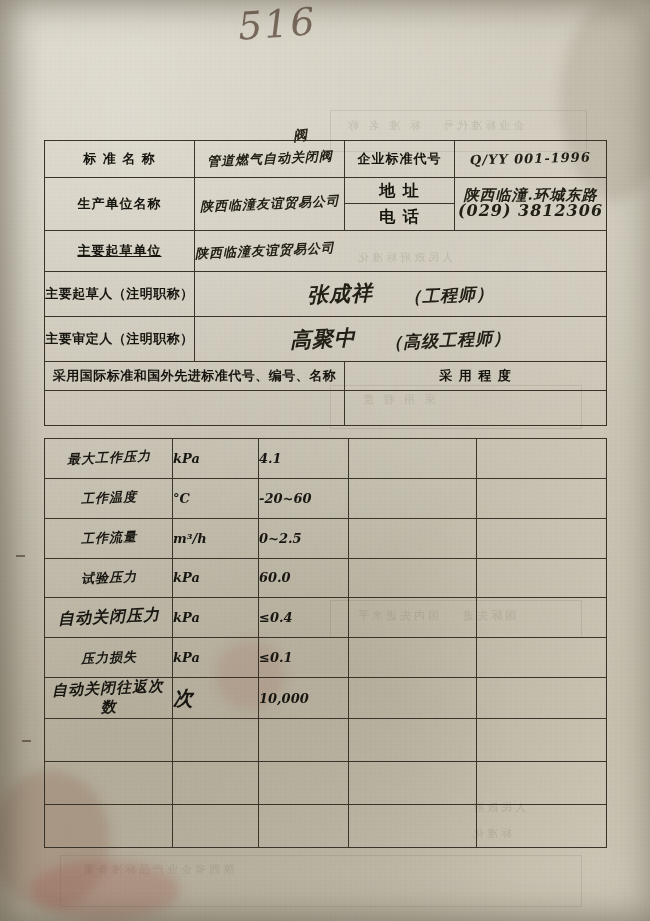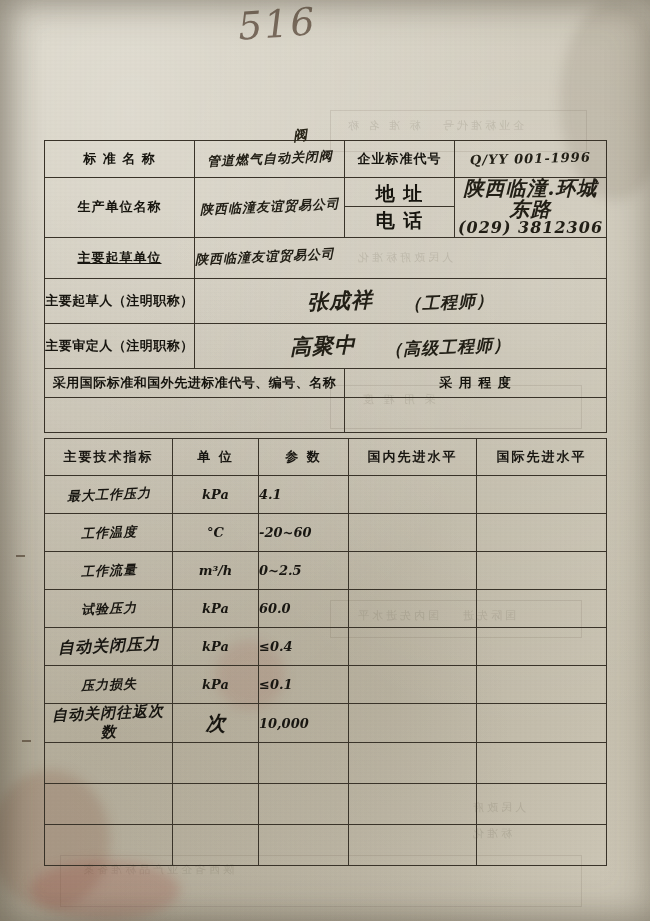--- a/index.html
+++ b/index.html
@@ -93,21 +93,21 @@
   .tbl td {
     border: 1px solid #3a342a;
     padding: 0;
     vertical-align: middle;
     font-size: 13px;
   }
   .lbl {
     text-align: center;
     font-family: "DejaVu Sans", sans-serif;
     font-weight: bold;
-    font-size: 19px;
+    font-size: 16px;
     letter-spacing: 1px;
     color: #17150f;
   }
   .lbl-sm { font-size: 12.5px; letter-spacing: .5px; }
   
   .hw {
     font-family: "DejaVu Serif", serif;
     font-size: 19px;
     color: #232017;
     font-style: italic;
@@ -138,21 +138,20 @@
   .hdr-cell {
     text-align: center;
     font-weight: bold;
     font-size: 14px;
     letter-spacing: 2px;
   }
   .unit {
     font-family: "DejaVu Serif", serif;
     font-size: 18px;
     font-style: italic;
-    text-align: center;
     font-weight: bold;
   }
   .val {
     font-family: "DejaVu Serif", serif;
     font-size: 18px;
     font-style: italic;
     text-align: left;
     padding-left: 18px;
     font-weight: bold;
   }
@@ -229,21 +228,21 @@
       </tr>
 
       <tr>
         <td class="lbl" style="height:52px;">生产单位名称</td>
         <td class="hw hw-sm"><span class="hw-rot">陕西临潼友谊贸易公司</span></td>
         <td style="padding:0;">
           <div class="lbl" style="height:25px; line-height:25px; border-bottom:1px solid #3a342a;">地      址</div>
           <div class="lbl" style="height:26px; line-height:26px;">电      话</div>
         </td>
         <td class="hw hw-sm two-line">
-          <div style="font-size:20px;">陕西临潼.环城东路</div>
+          <div style="font-size:15px;">陕西临潼.环城东路</div>
           <div style="font-size:16px;">(029) 3812306</div>
         </td>
       </tr>
 
       <tr>
         <td class="lbl" style="height:40px;text-decoration:underline;">主要起草单位</td>
         <td class="hw hw-l" colspan="3"><span class="hw-rot">陕西临潼友谊贸易公司</span></td>
       </tr>
 
       <tr>
@@ -276,27 +275,20 @@
 
   <table class="tbl" id="t2">
     <colgroup>
       <col style="width:128px">
       <col style="width:86px">
       <col style="width:90px">
       <col style="width:128px">
       <col style="width:130px">
     </colgroup>
     <tbody>
-      <tr>
-        <td class="hdr-cell" style="height:36px;">主要技术指标</td>
-        <td class="hdr-cell">单      位</td>
-        <td class="hdr-cell">参    数</td>
-        <td class="hdr-cell">国内先进水平</td>
-        <td class="hdr-cell">国际先进水平</td>
-      </tr>
 
       <tr>
         <td class="ind" style="height:37px;"><span class="hw-rot">最大工作压力</span></td>
         <td class="unit">kPa</td>
         <td class="val">4.1</td>
         <td></td>
         <td></td>
       </tr>
       <tr>
         <td class="ind" style="height:37px;"><span class="hw-rot">工作温度</span></td>

